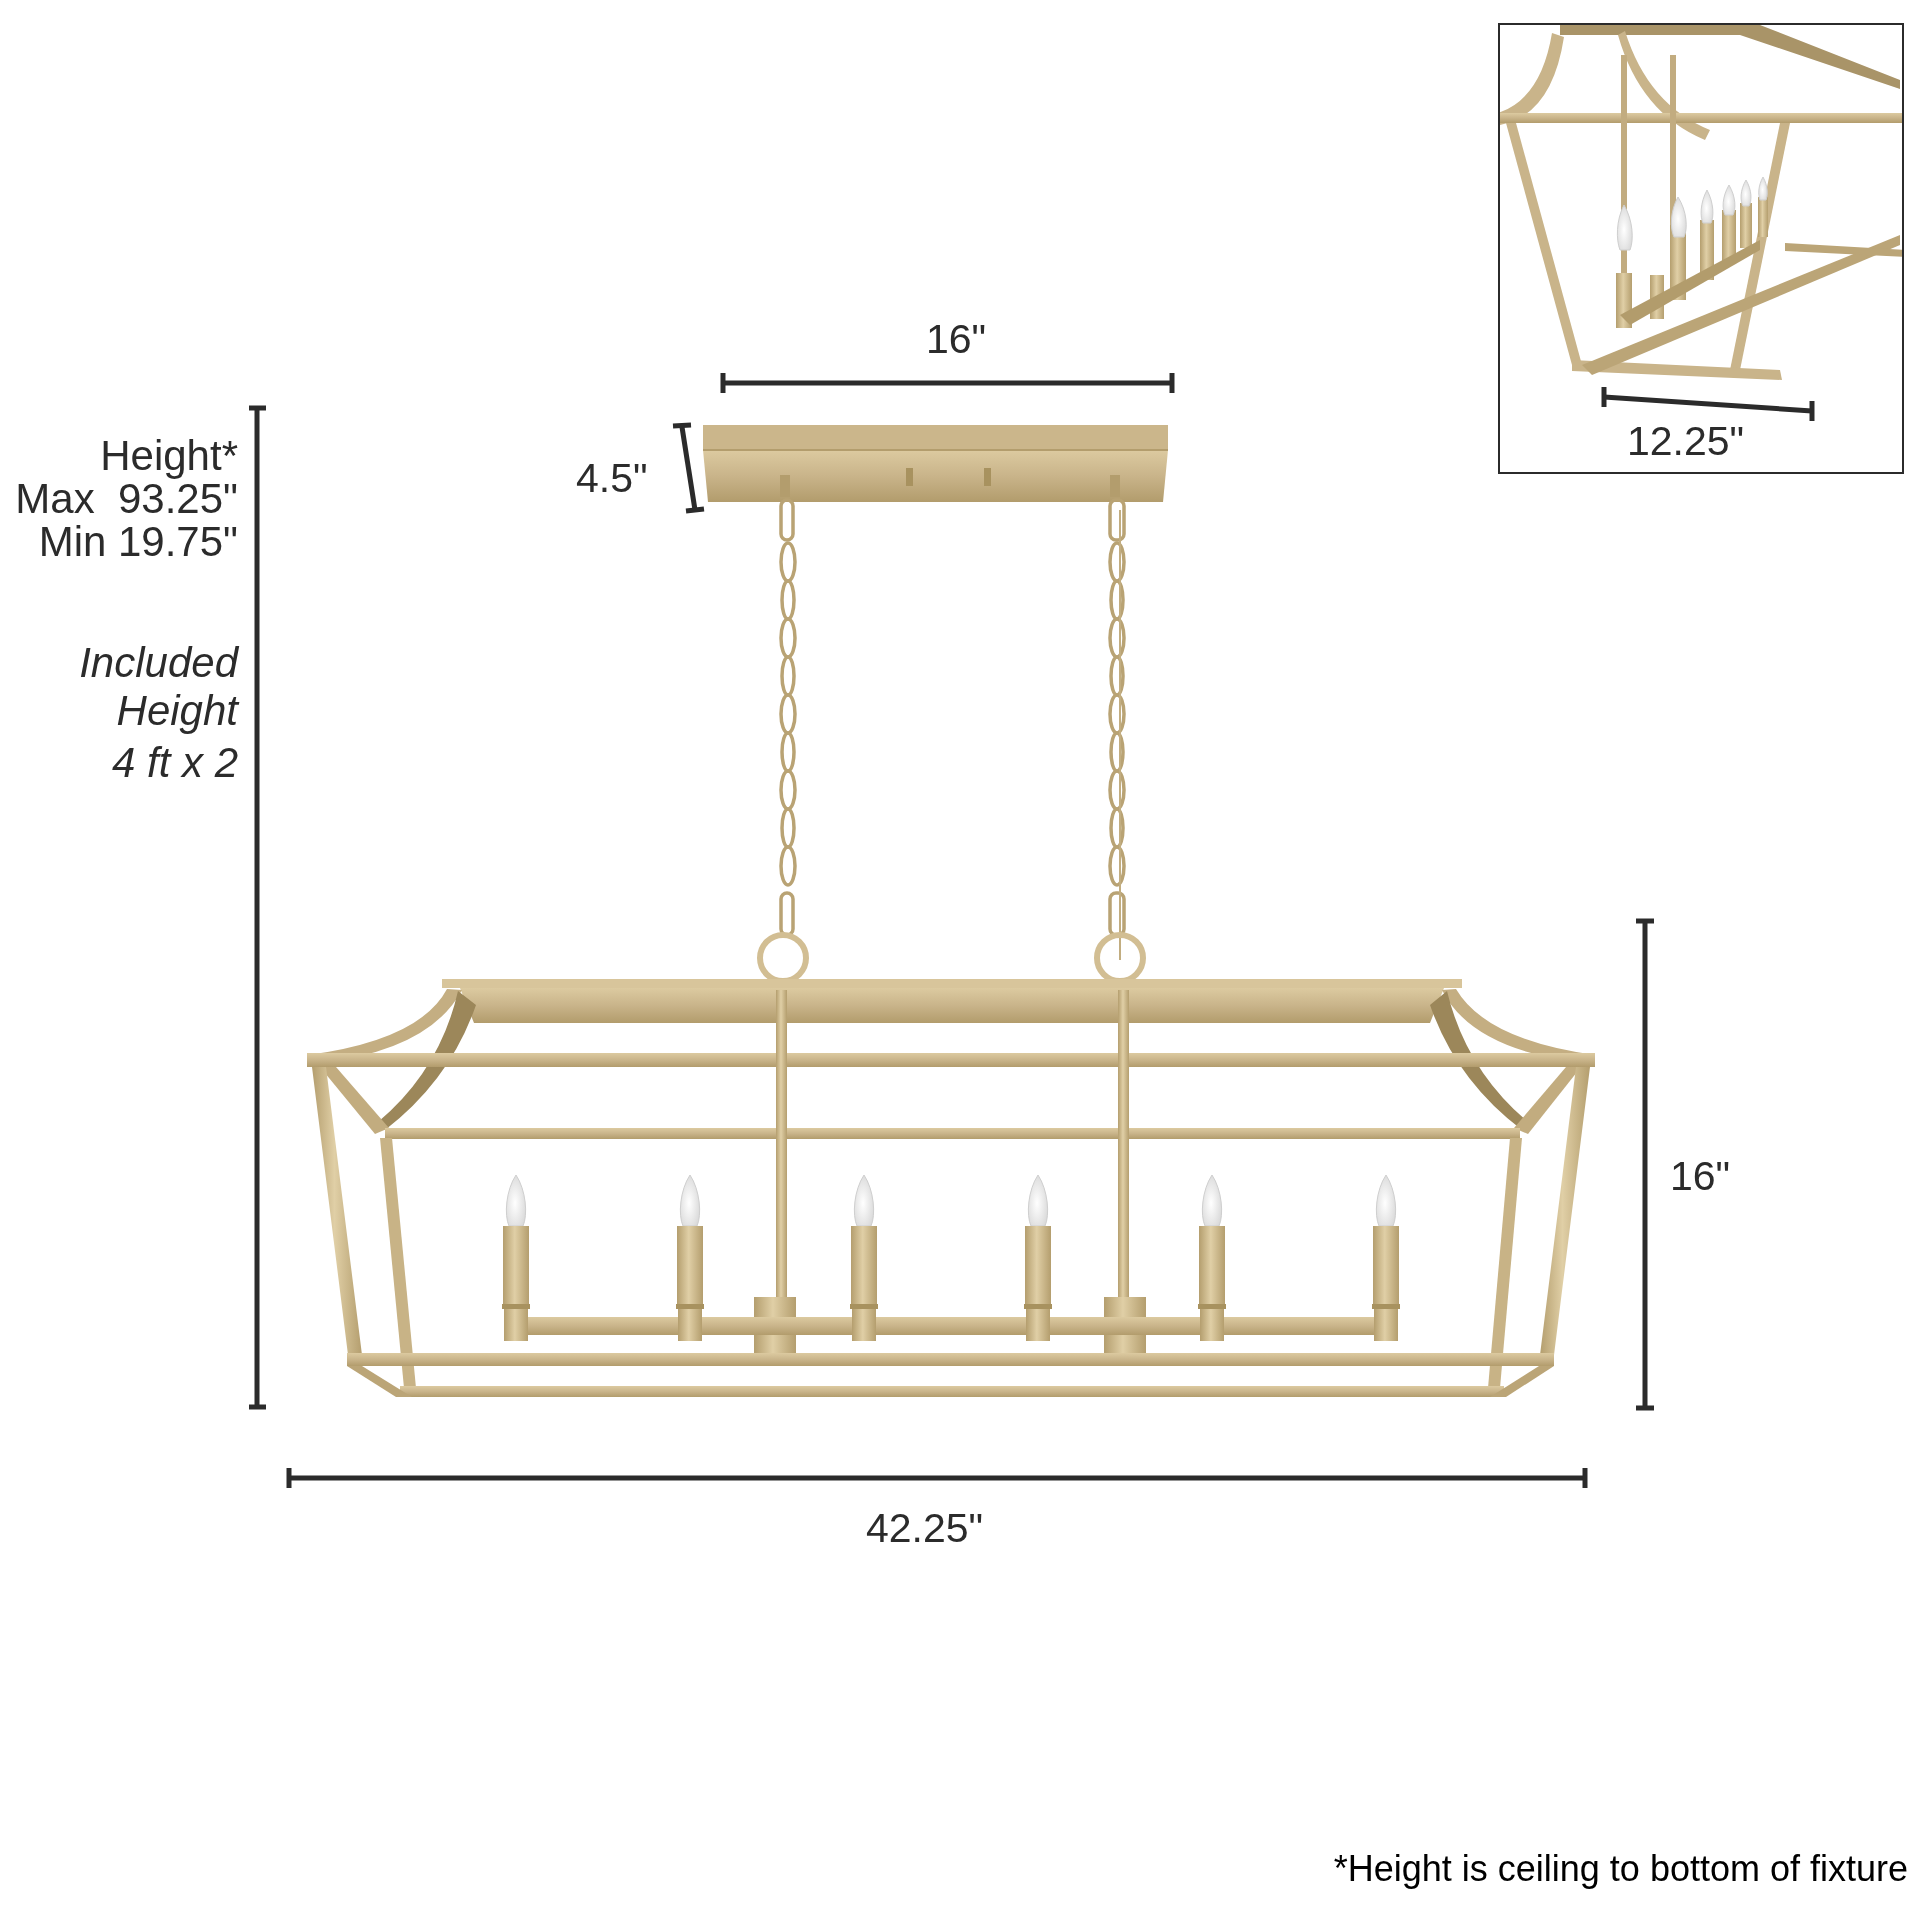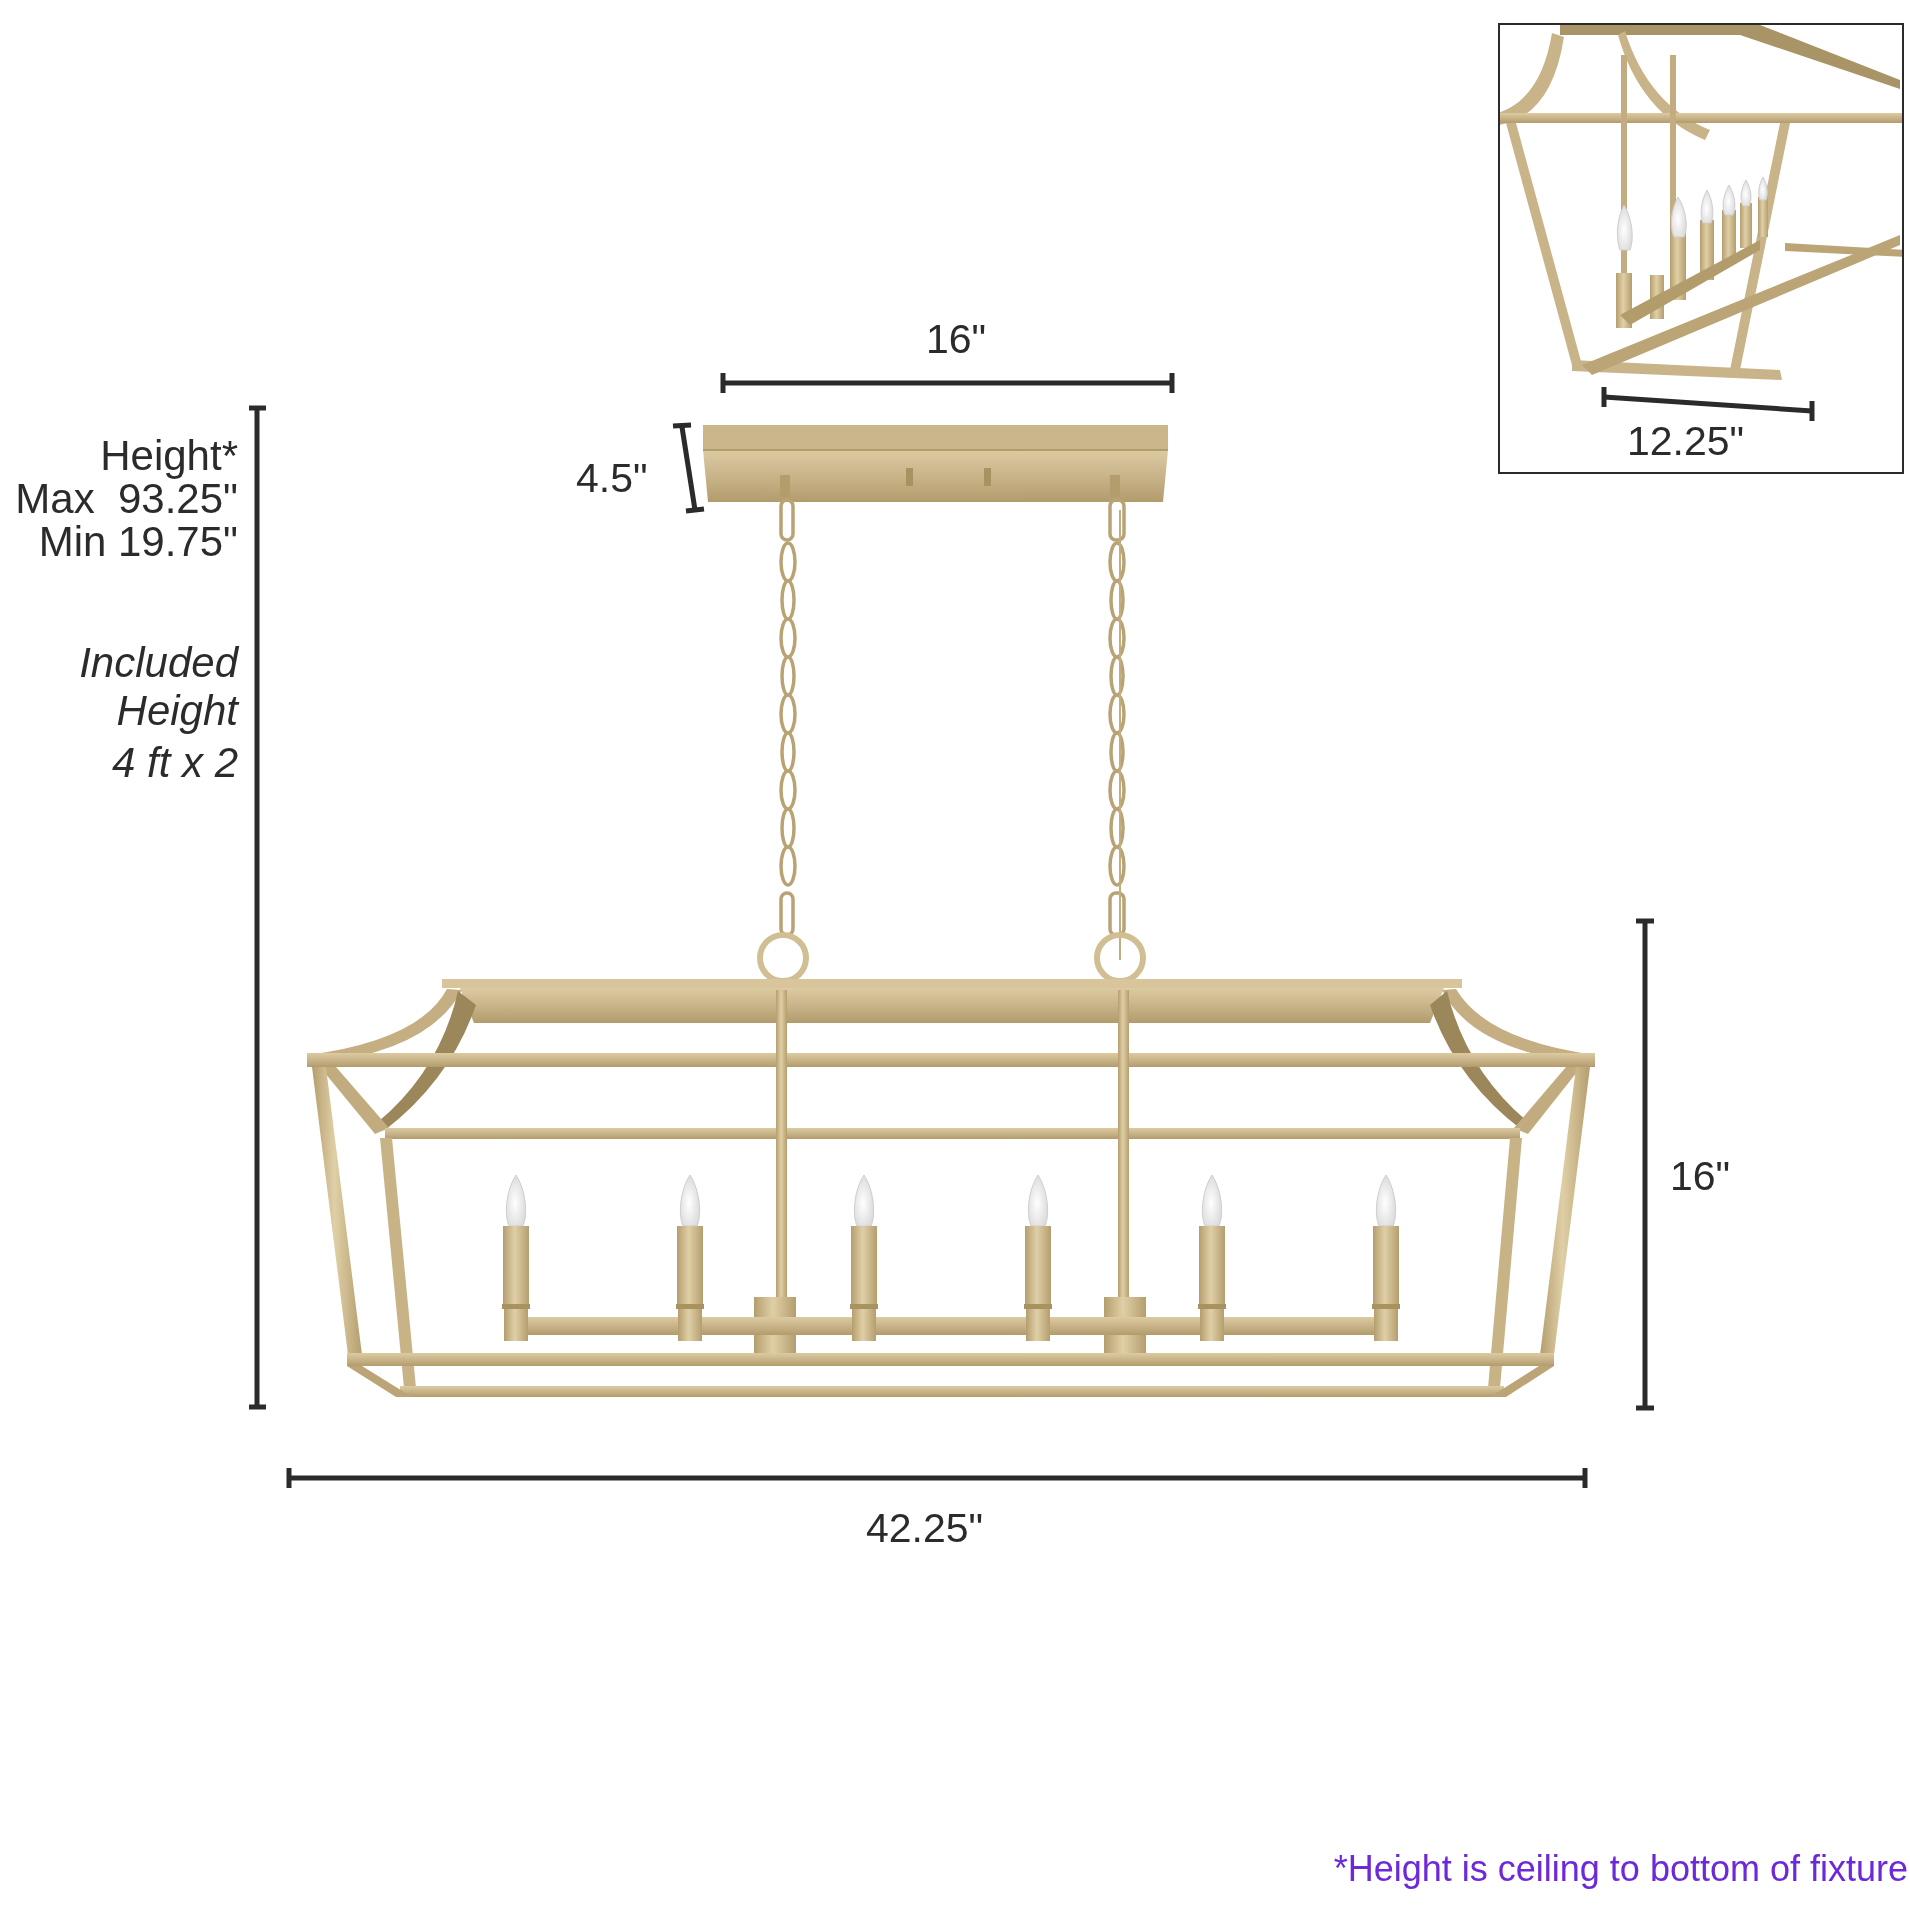--- a/index.html
+++ b/index.html
@@ -4,21 +4,21 @@
 <style>
   html, body { margin: 0; padding: 0; background: #ffffff; }
   body { width: 1910px; height: 1910px; position: relative; overflow: hidden;
          font-family: "Liberation Sans", "DejaVu Sans", sans-serif; color: #2b2b2b; }
   .label { position: absolute; font-weight: 500; color: #2b2b2b; white-space: nowrap; }
   .left-text { position: absolute; right: 1672px; text-align: right; font-size: 42px; line-height: 1; }
   .dim { font-size: 41px; }
   svg { position: absolute; left: 0; top: 0; }
   .inset { position: absolute; left: 1498px; top: 23px; width: 406px; height: 451px;
            border: 2px solid #2b2b2b; box-sizing: border-box; overflow: hidden; background: #fff; }
-  .footnote { position: absolute; right: 2px; top: 1848px; font-size: 36px; color: #6d28d9; }
+  .footnote { position: absolute; right: 2px; top: 1848px; font-size: 36px; color: #000000; }
 </style>
 </head>
 <body>
 
 <svg width="1910" height="1910" viewBox="0 0 1910 1910">
   <defs>
     <linearGradient id="brass" x1="0" y1="0" x2="0" y2="1">
       <stop offset="0" stop-color="#dccaa0"></stop>
       <stop offset="0.5" stop-color="#c9b48a"></stop>
       <stop offset="1" stop-color="#b29c6c"></stop>

